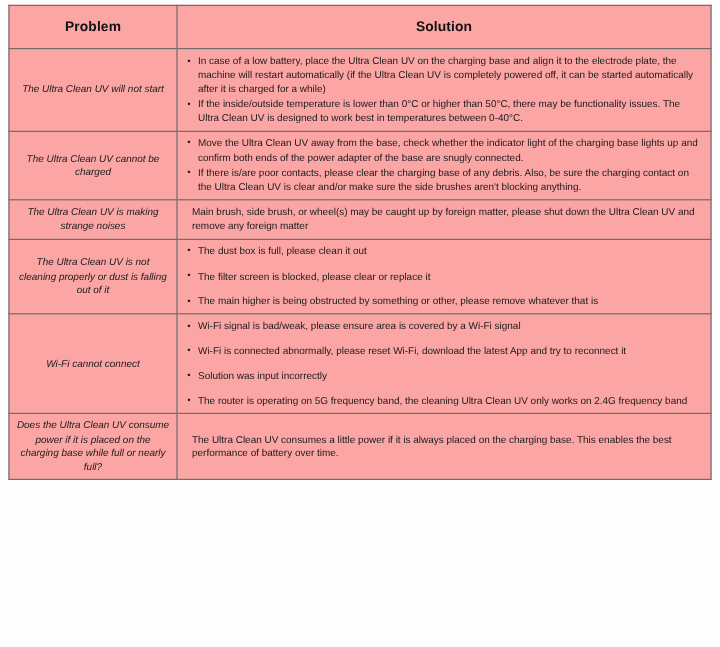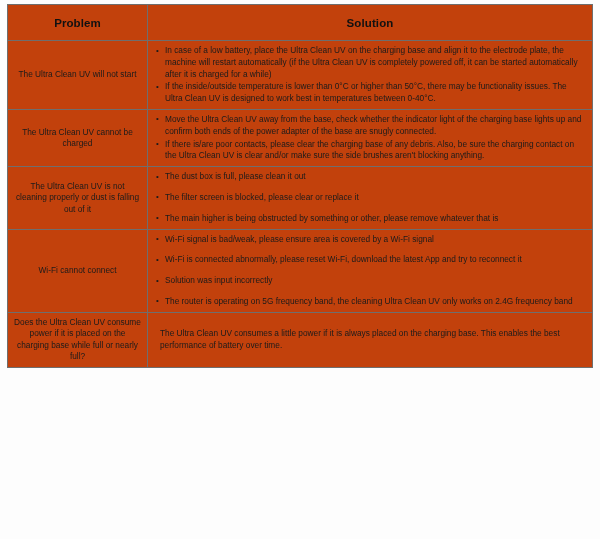--- a/index.html
+++ b/index.html
@@ -24,21 +24,21 @@
   .table-wrap {
     position: absolute;
     left: 7px;
     top: 4px;
     width: 585px;
   }
   table.troubleshoot {
     width: 585px;
     border-collapse: collapse;
     table-layout: fixed;
-    background: #c2410c;
+    background: #fca5a5;
   }
   table.troubleshoot td,
   table.troubleshoot th {
     border: 1px solid #6e6e6e;
     vertical-align: middle;
     box-sizing: border-box;
   }
   col.col-problem { width: 140px; }
   col.col-solution { width: 445px; }
 
@@ -51,20 +51,21 @@
     text-align: center;
     padding: 2px 4px;
   }
 
   td.problem-cell {
     text-align: center;
     font-size: 8.3px;
     line-height: 11.5px;
     padding: 4px 6px;
     color: #1b1b1b;
+    font-style: italic;
   }
   td.solution-cell {
     text-align: left;
     font-size: 8.3px;
     line-height: 11.8px;
     padding: 4px 6px 4px 8px;
     color: #1b1b1b;
   }
   td.solution-cell.plain {
     padding-left: 12px;
@@ -126,20 +127,26 @@
           <td class="solution-cell">
             <ul class="sol-list">
               <li><span class="bullet">•</span><span>Move the Ultra Clean UV away from the base, check whether the indicator light of the charging base lights up and confirm both ends of the power adapter of the base are snugly connected.</span></li>
               <li><span class="bullet">•</span><span>If there is/are poor contacts, please clear the charging base of any debris. Also, be sure the charging contact on the Ultra Clean UV is clear and/or make sure the side brushes aren't blocking anything.</span></li>
             </ul>
           </td>
         </tr>
 
 
 
+        <tr>
+          <td class="problem-cell">The Ultra Clean UV is making strange noises</td>
+          <td class="solution-cell plain">
+            <p class="sol-para">Main brush, side brush, or wheel(s) may be caught up by foreign matter, please shut down the Ultra Clean UV and remove any foreign matter</p>
+          </td>
+        </tr>
 
         <tr>
           <td class="problem-cell">The Ultra Clean UV is not cleaning properly or dust is falling out of it</td>
           <td class="solution-cell">
             <ul class="sol-list spaced">
               <li><span class="bullet">•</span><span>The dust box is full, please clean it out</span></li>
               <li><span class="bullet">•</span><span>The filter screen is blocked, please clear or replace  it</span></li>
               <li><span class="bullet">•</span><span>The main higher is being obstructed by something or other, please remove whatever that is</span></li>
             </ul>
           </td>

